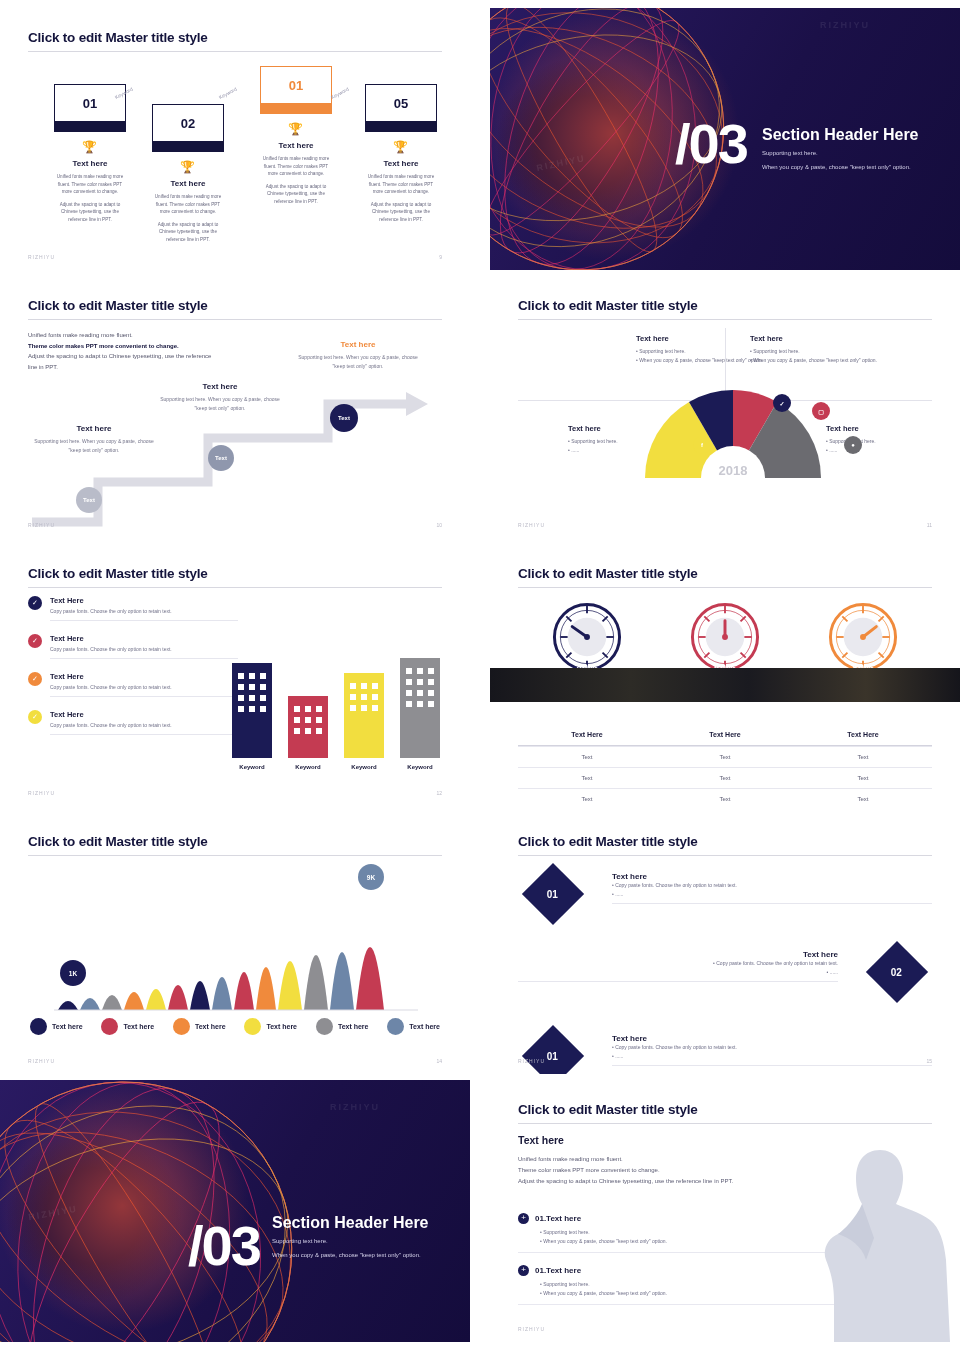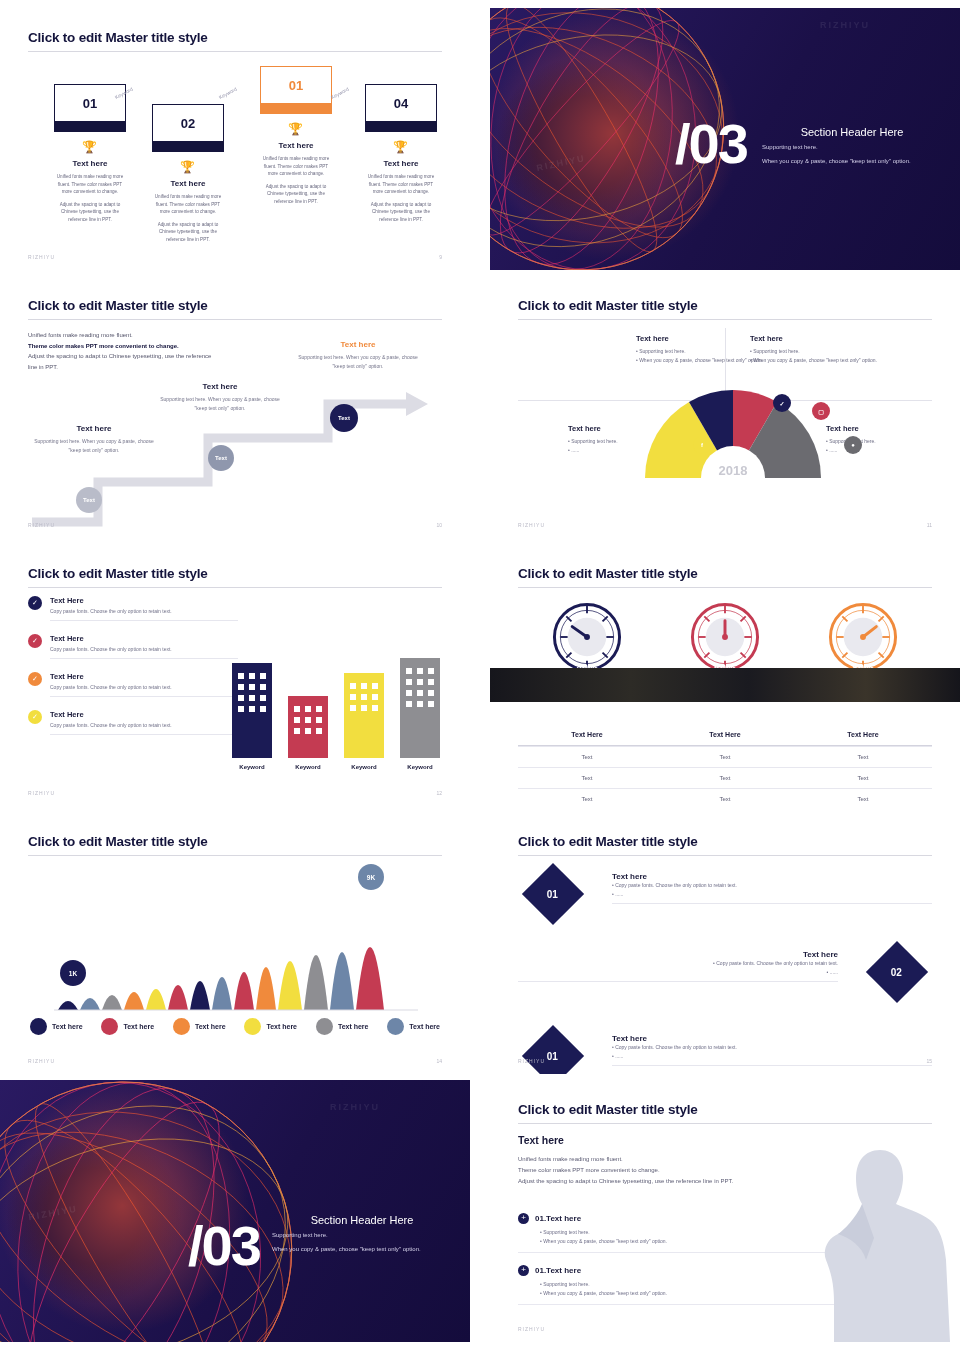--- a/index.html
+++ b/index.html
@@ -55,21 +55,21 @@
   .spiro { position: absolute; left: -70px; top: -46px; width: 380px; height: 360px; }
   .spiro svg { width: 100%; height: 100%; }
   .section-slash {
     position: absolute; left: 185px; top: 108px;
     font-size: 56px; font-weight: bold; color: #ffffff; line-height: 1;
     letter-spacing: -2px;
   }
   .section-head {
     position: absolute; left: 272px; top: 118px; width: 180px;
   }
-  .section-head h3 { font-size: 11px; color: #fff; font-weight: normal; text-align: center; }
+  .section-head h3 { font-size: 16px; color: #fff; font-weight: bold; }
   .section-head p { font-size: 6px; color: #d5d2ea; margin-top: 5px; line-height: 1.5; }
   .wm {
     position: absolute; color: rgba(255,255,255,0.08);
     font-size: 9px; letter-spacing: 2px; font-weight: bold;
   }
   
   .cards { position: relative; height: 175px; margin-top: 14px; }
   .card { position: absolute; width: 72px; }
   .card .num {
     height: 38px; border: 1px solid #14143c;
@@ -210,21 +210,21 @@
       <div class="card accent" style="left:232px; top:0px;">
         <div class="num">01</div>
         <div class="bar"></div>
         <div class="trophy">🏆</div>
         <h4>Text here</h4>
         <p>Unified fonts make reading more fluent. Theme color makes PPT more convenient to change.</p>
         <p>Adjust the spacing to adapt to Chinese typesetting, use the reference line in PPT.</p>
       </div>
 
       <div class="card" style="left:337px; top:18px;">
-        <div class="num">04</div>
+        <div class="num">05</div>
         <div class="bar"></div>
         <div class="trophy">🏆</div>
         <h4>Text here</h4>
         <p>Unified fonts make reading more fluent. Theme color makes PPT more convenient to change.</p>
         <p>Adjust the spacing to adapt to Chinese typesetting, use the reference line in PPT.</p>
       </div>
 
       <div class="kw" style="left:86px; top:24px;">Keyword</div>
       <div class="kw" style="left:190px; top:24px;">Keyword</div>
       <div class="kw" style="left:302px; top:24px;">Keyword</div>

